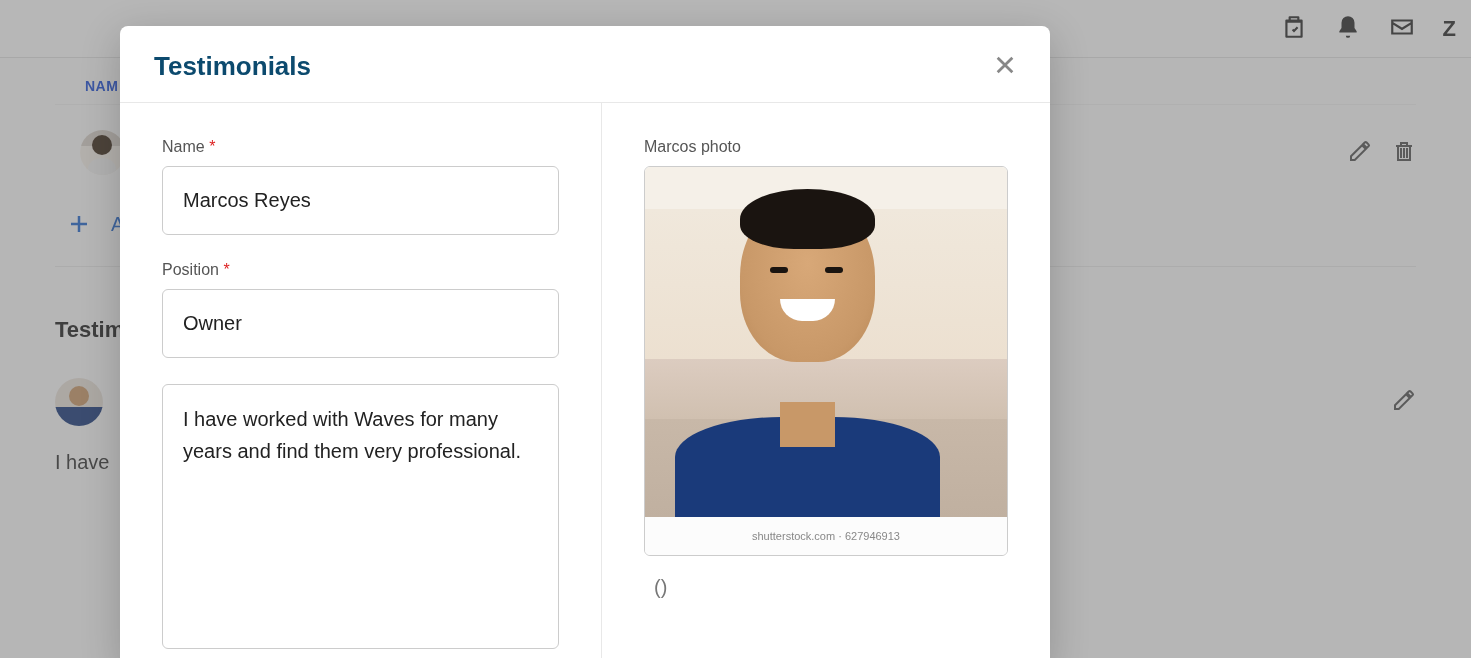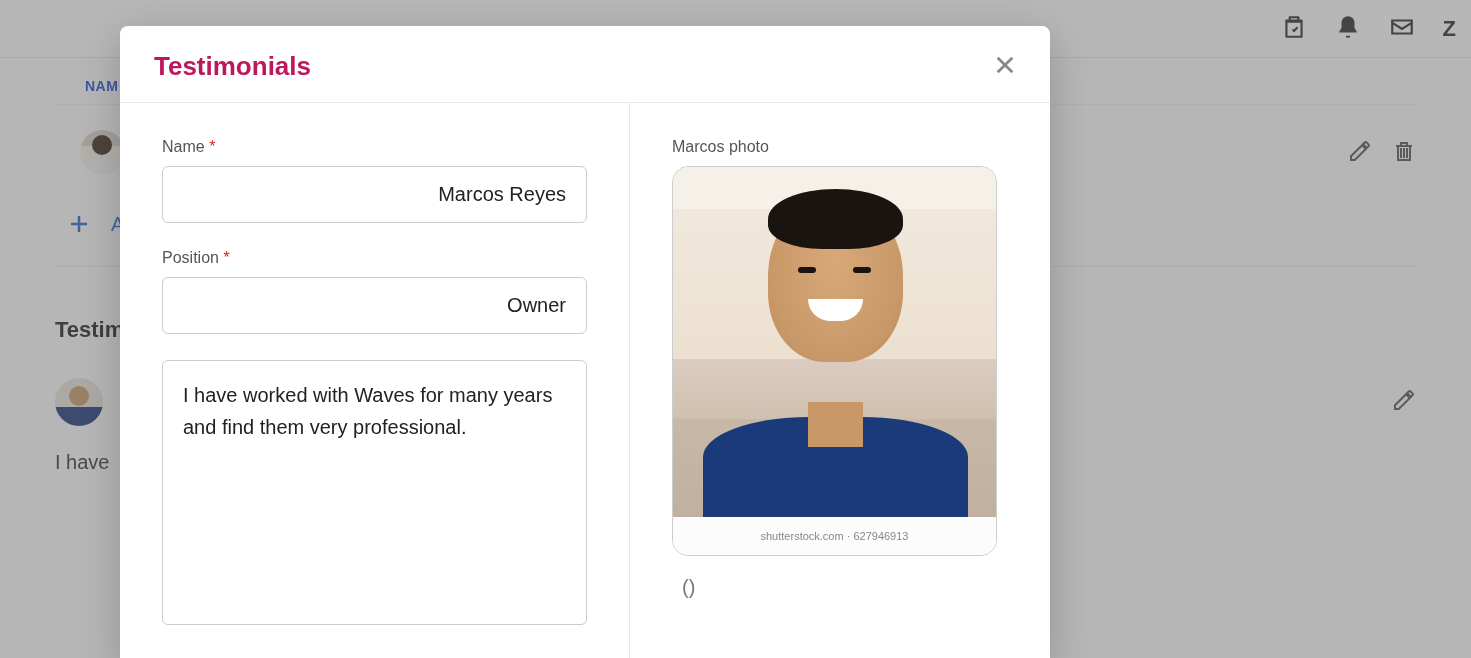--- a/index.html
+++ b/index.html
@@ -191,21 +191,21 @@
       display: flex;
       justify-content: space-between;
       align-items: center;
       padding: 25px 34px 20px 34px;
       border-bottom: 1px solid #e8e8e8;
     }
     
     .modal-title {
       font-size: 26px;
       font-weight: 600;
-      color: #be185d;
+      color: #0c4a6e;
     }
     
     .modal-close {
       cursor: pointer;
     }
     .modal-close svg {
       width: 22px;
       height: 22px;
       stroke: #888;
       stroke-width: 3;
@@ -234,45 +234,44 @@
       display: block;
     }
     .field-label .req {
       color: #d22;
     }
     
     .field-input {
       width: 100%;
       border: 1px solid #ccc;
       border-radius: 6px;
-      padding: 16px 20px;
+      padding: 22px 20px;
       font-size: 20px;
       color: #222;
       font-family: inherit;
       margin-bottom: 26px;
-      text-align: right;
     }
     
     .field-textarea {
       width: 100%;
       border: 1px solid #ccc;
       border-radius: 6px;
       padding: 18px 20px;
       font-size: 20px;
       color: #222;
       font-family: inherit;
       height: 265px;
       resize: none;
       line-height: 1.6;
     }
     
     .photo-box {
       border: 1px solid #ccc;
-      border-radius: 16px;
-      width: 325px;
+      border-radius: 6px;
+      width: 364px;
       height: 390px;
       overflow: hidden;
       margin-bottom: 20px;
       display: flex;
       flex-direction: column;
     }
     
     .photo-img {
       flex: 1;
       position: relative;

